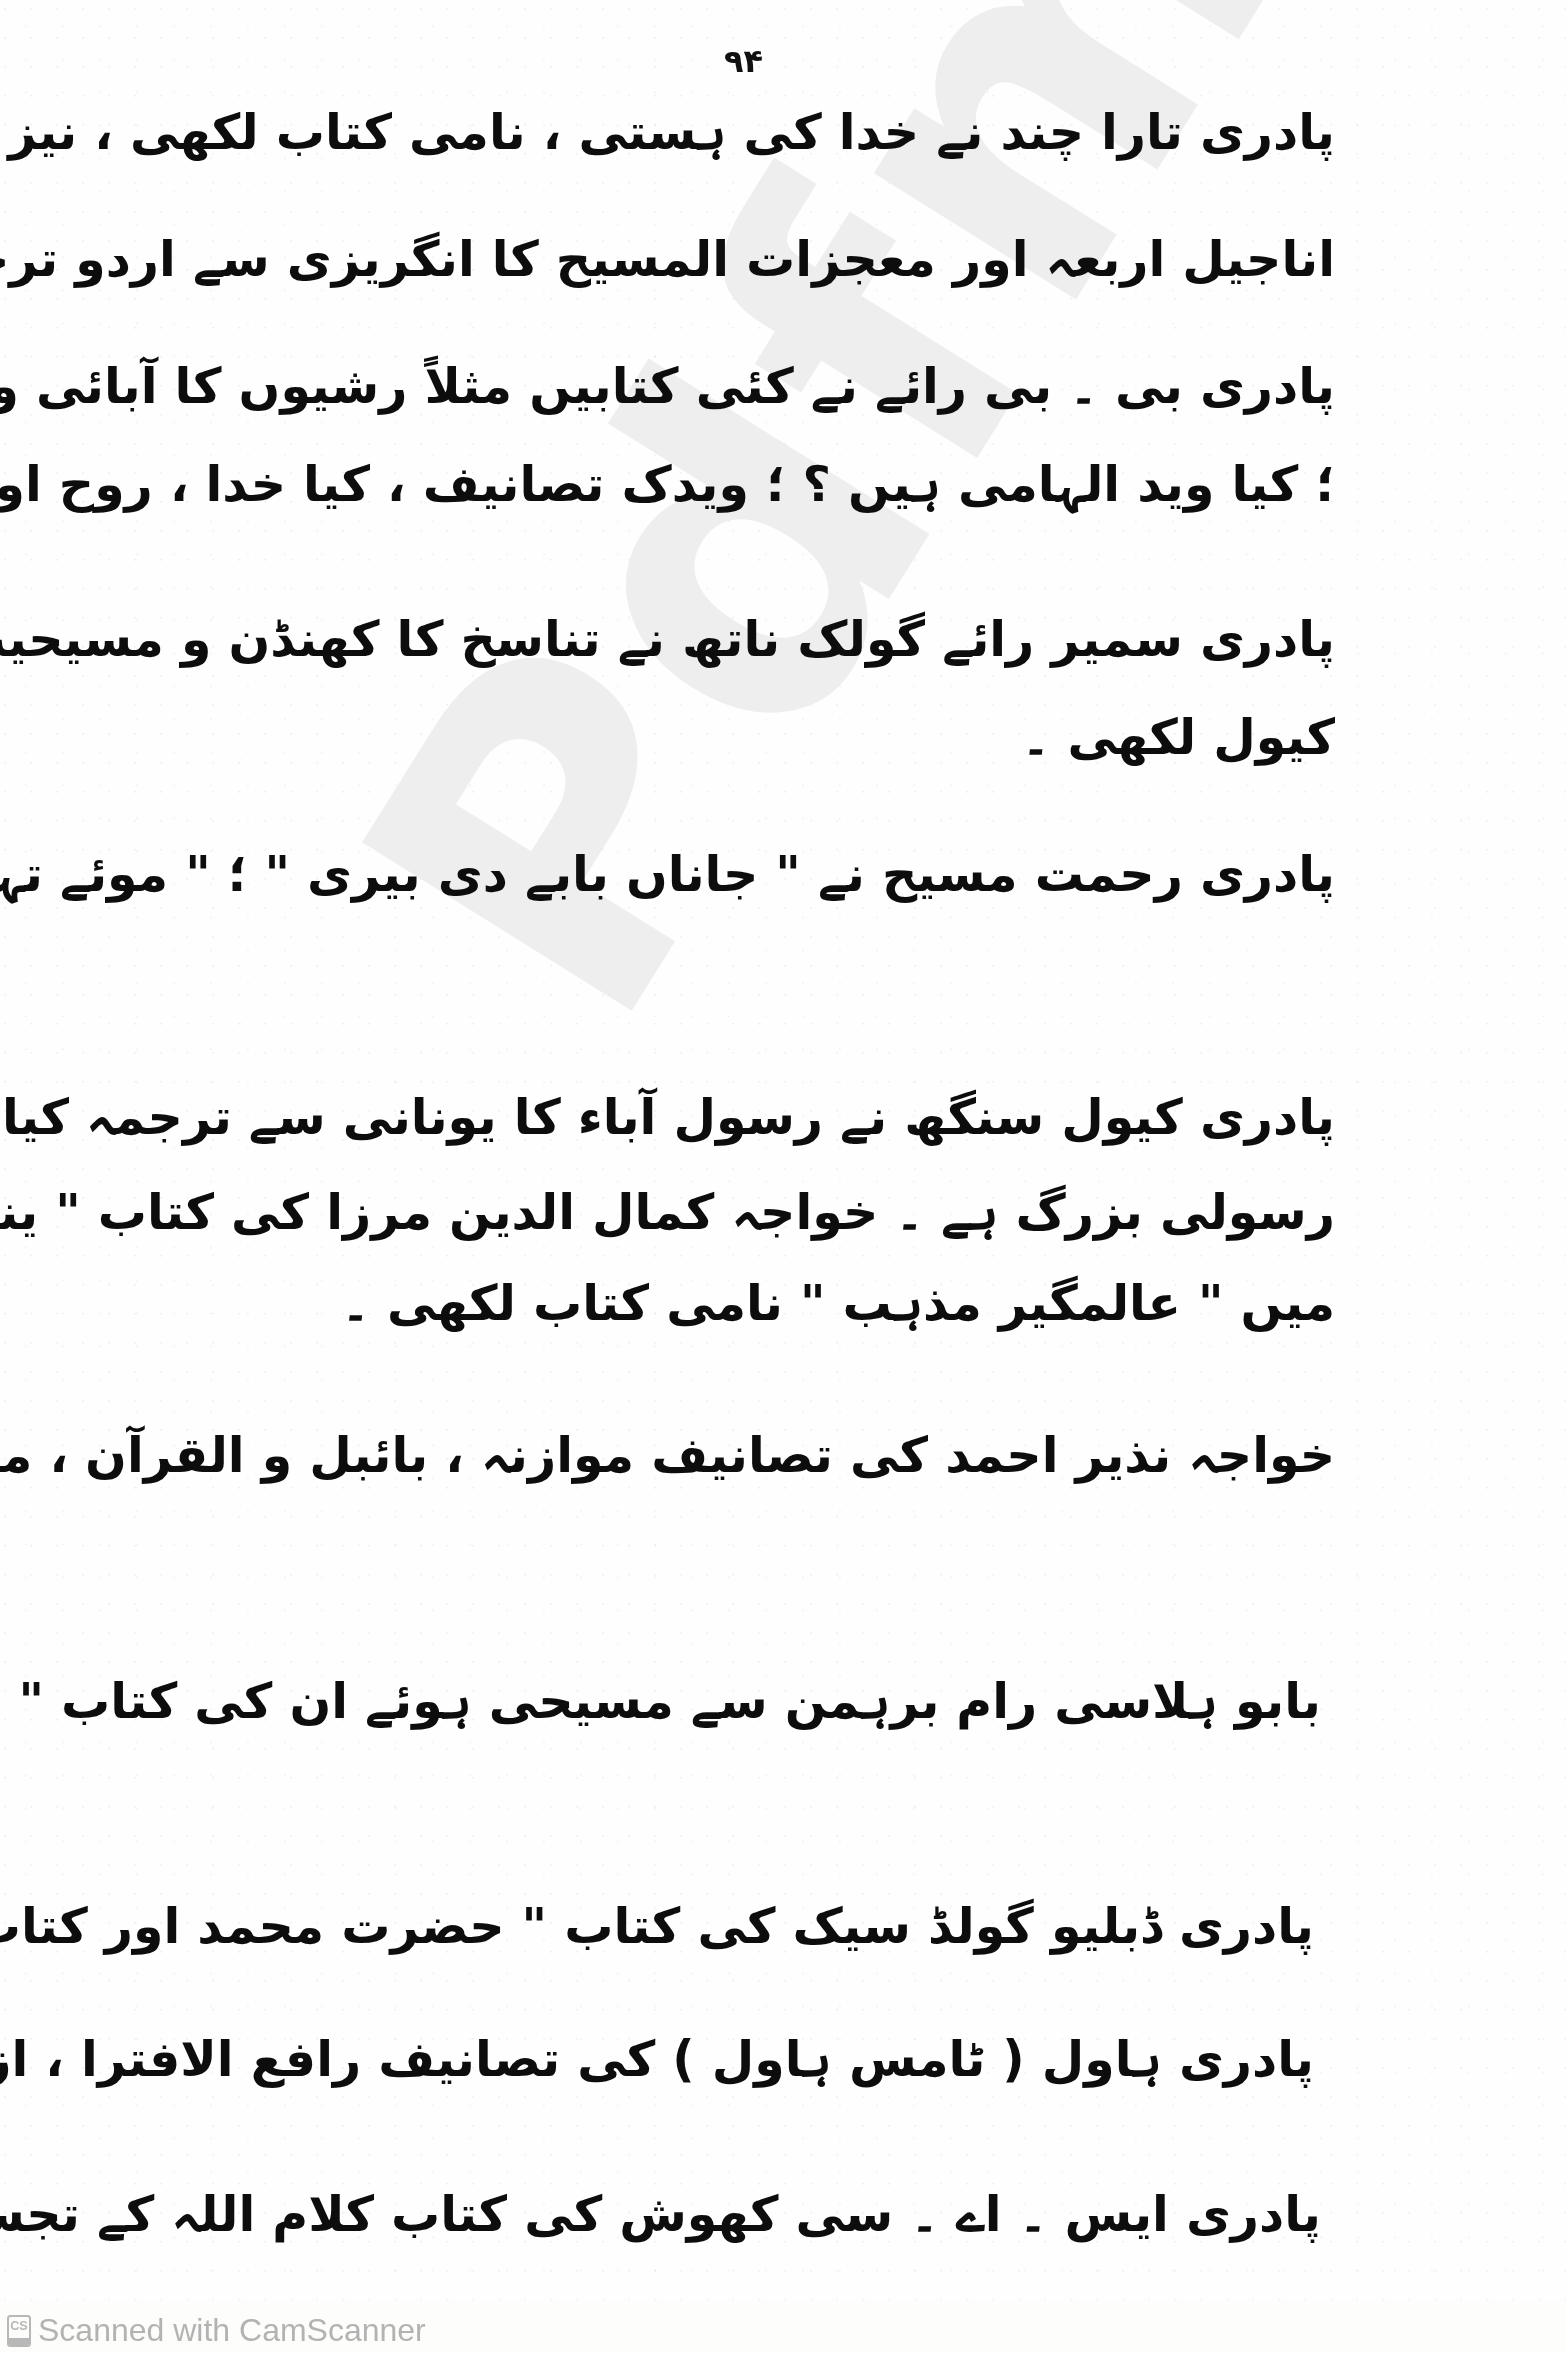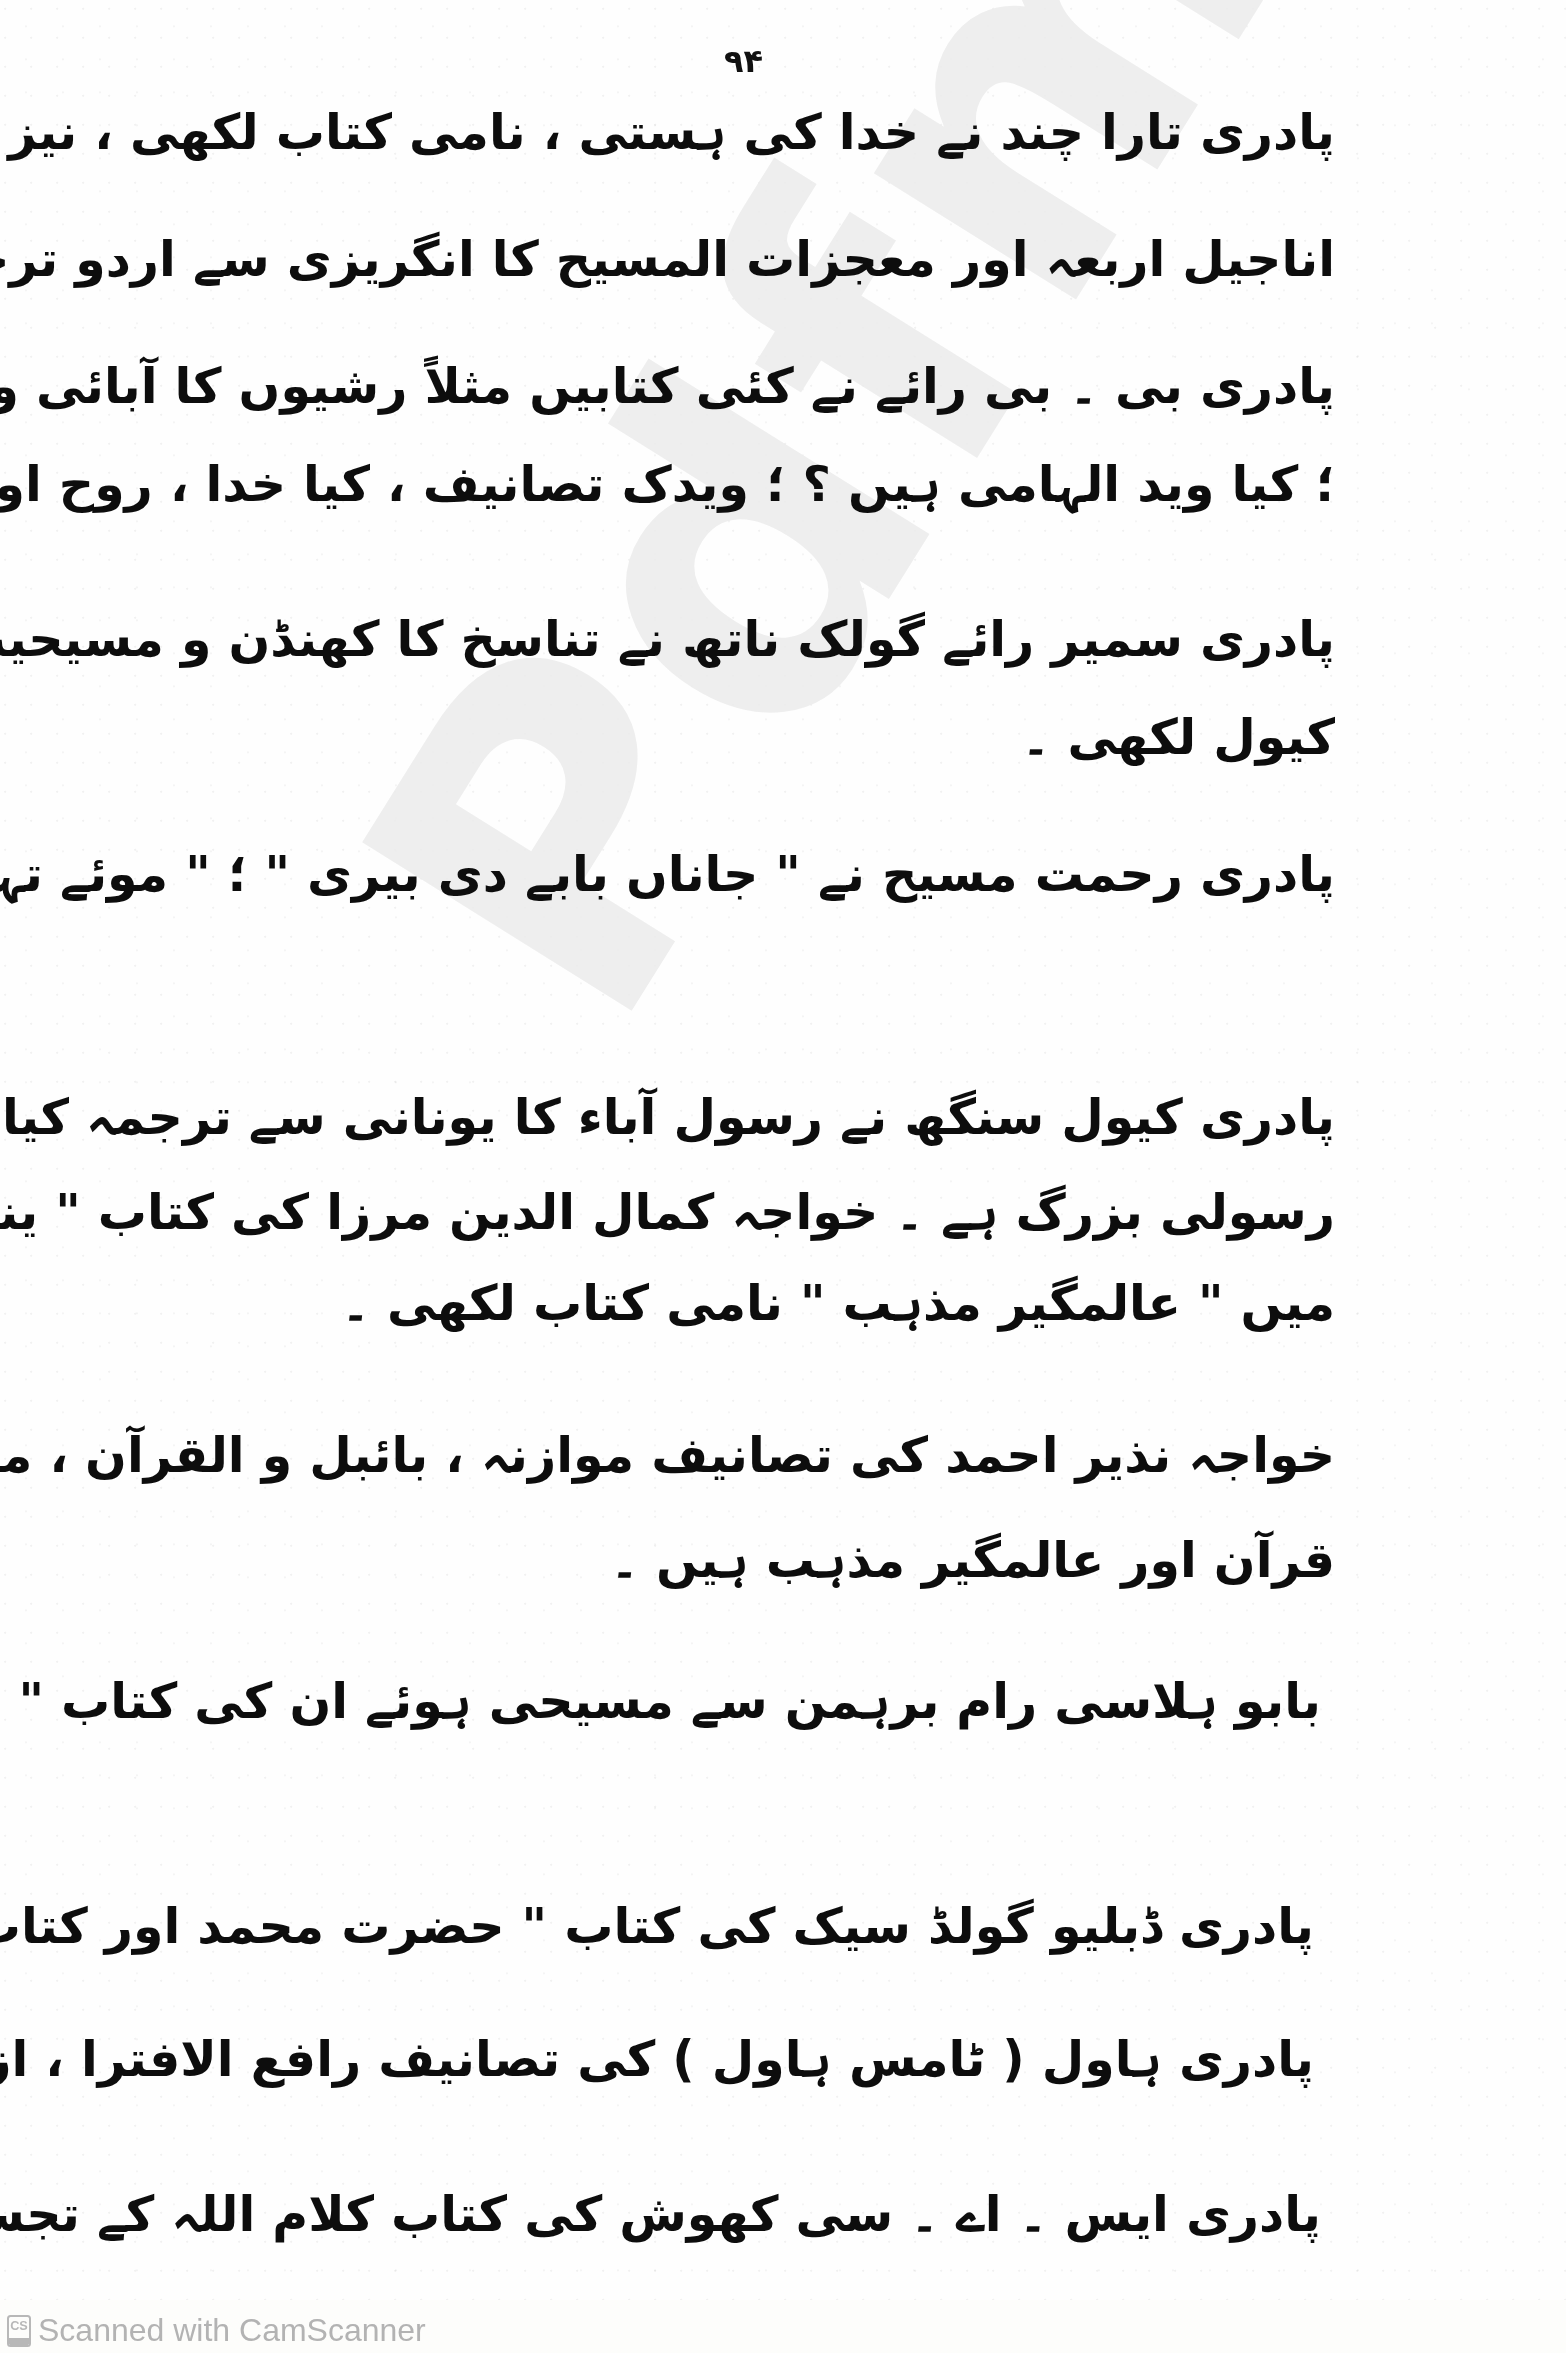--- a/index.html
+++ b/index.html
@@ -126,21 +126,20 @@
   <div class="line" style="top:605px; right:232px;">پادری سمیر رائے گولک ناتھ نے تناسخ کا کھنڈن و مسیحیت کا منڈن ، نامی</div>
   <div class="line" style="top:703px; right:232px;">کیول لکھی ۔</div>
 
   <div class="line" style="top:840px; right:232px;">پادری رحمت مسیح نے " جاناں بابے دی بیری " ؛ " موئے تہائے امام جائے "</div>
 
   <div class="line" style="top:1083px; right:232px;">پادری کیول سنگھ نے رسول آباء کا یونانی سے ترجمہ کیا ۔ اسی کتاب کا نام</div>
   <div class="line" style="top:1178px; right:232px;">رسولی بزرگ ہے ۔ خواجہ کمال الدین مرزا کی کتاب " ینابیع المسیحیت " کے جواب</div>
   <div class="line" style="top:1269px; right:232px;">میں " عالمگیر مذہب " نامی کتاب لکھی ۔</div>
 
   <div class="line" style="top:1421px; right:232px;">خواجہ نذیر احمد کی تصانیف موازنہ ، بائبل و القرآن ، مسیح کی شان ازروئے</div>
-  <div class="line" style="top:1526px; right:232px;">قرآن اور عالمگیر مذہب ہیں ۔</div>
 
   <div class="line" style="top:1667px; right:246px;">بابو ہلاسی رام برہمن سے مسیحی ہوئے ان کی کتاب " تحریف قرآن یا بائبل " ہے</div>
 
   <div class="line" style="top:1892px; right:253px;">پادری ڈبلیو گولڈ سیک کی کتاب " حضرت محمد اور کتاب مقدس " ہے ۔</div>
 
   <div class="line" style="top:2025px; right:253px;">پادری ہاول ( ٹامس ہاول ) کی تصانیف رافع الافترا ، ازالہ ، الافترا ۔</div>
 
   <div class="line" style="top:2180px; right:246px;">پادری ایس ۔ اے ۔ سی کھوش کی کتاب کلام اللہ کے تجسم کے بیان میں ہے</div>
 </div>
 

